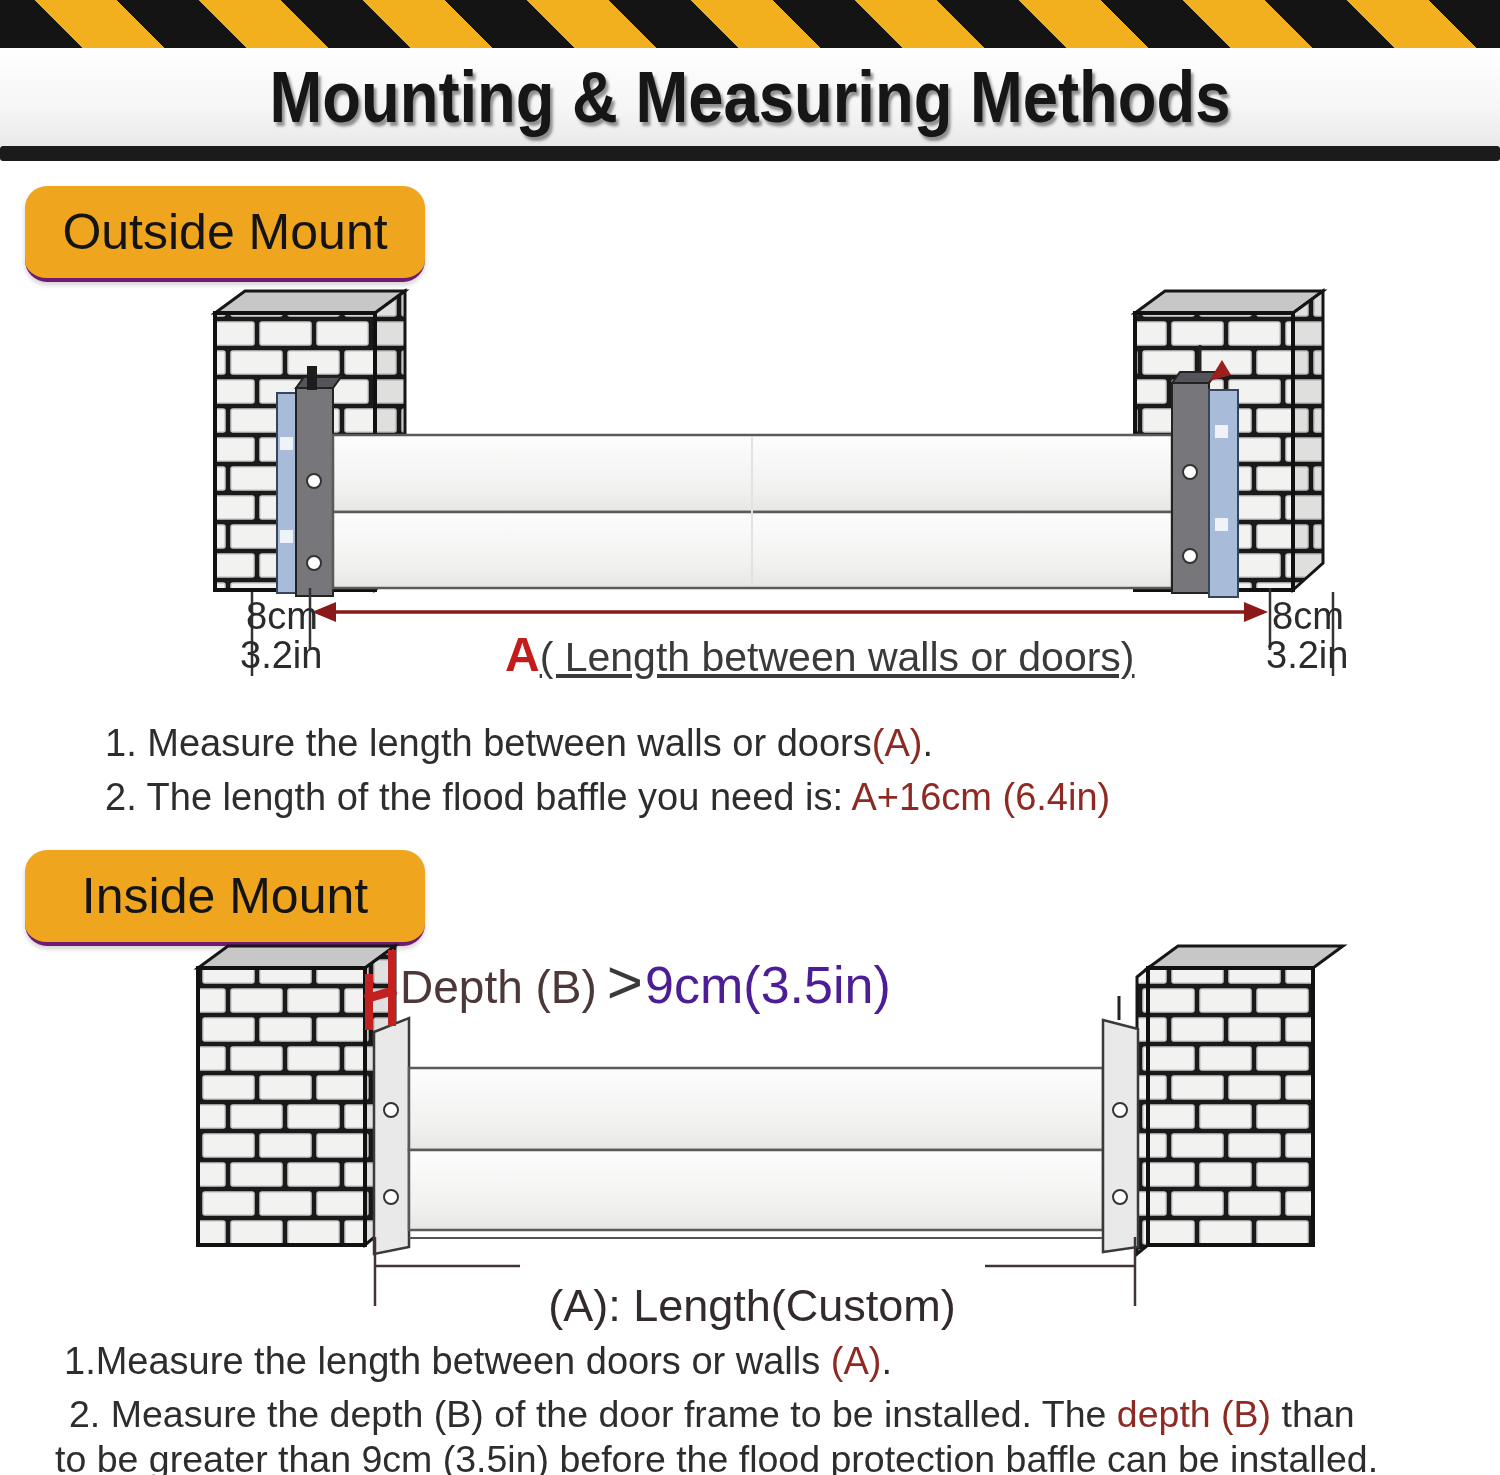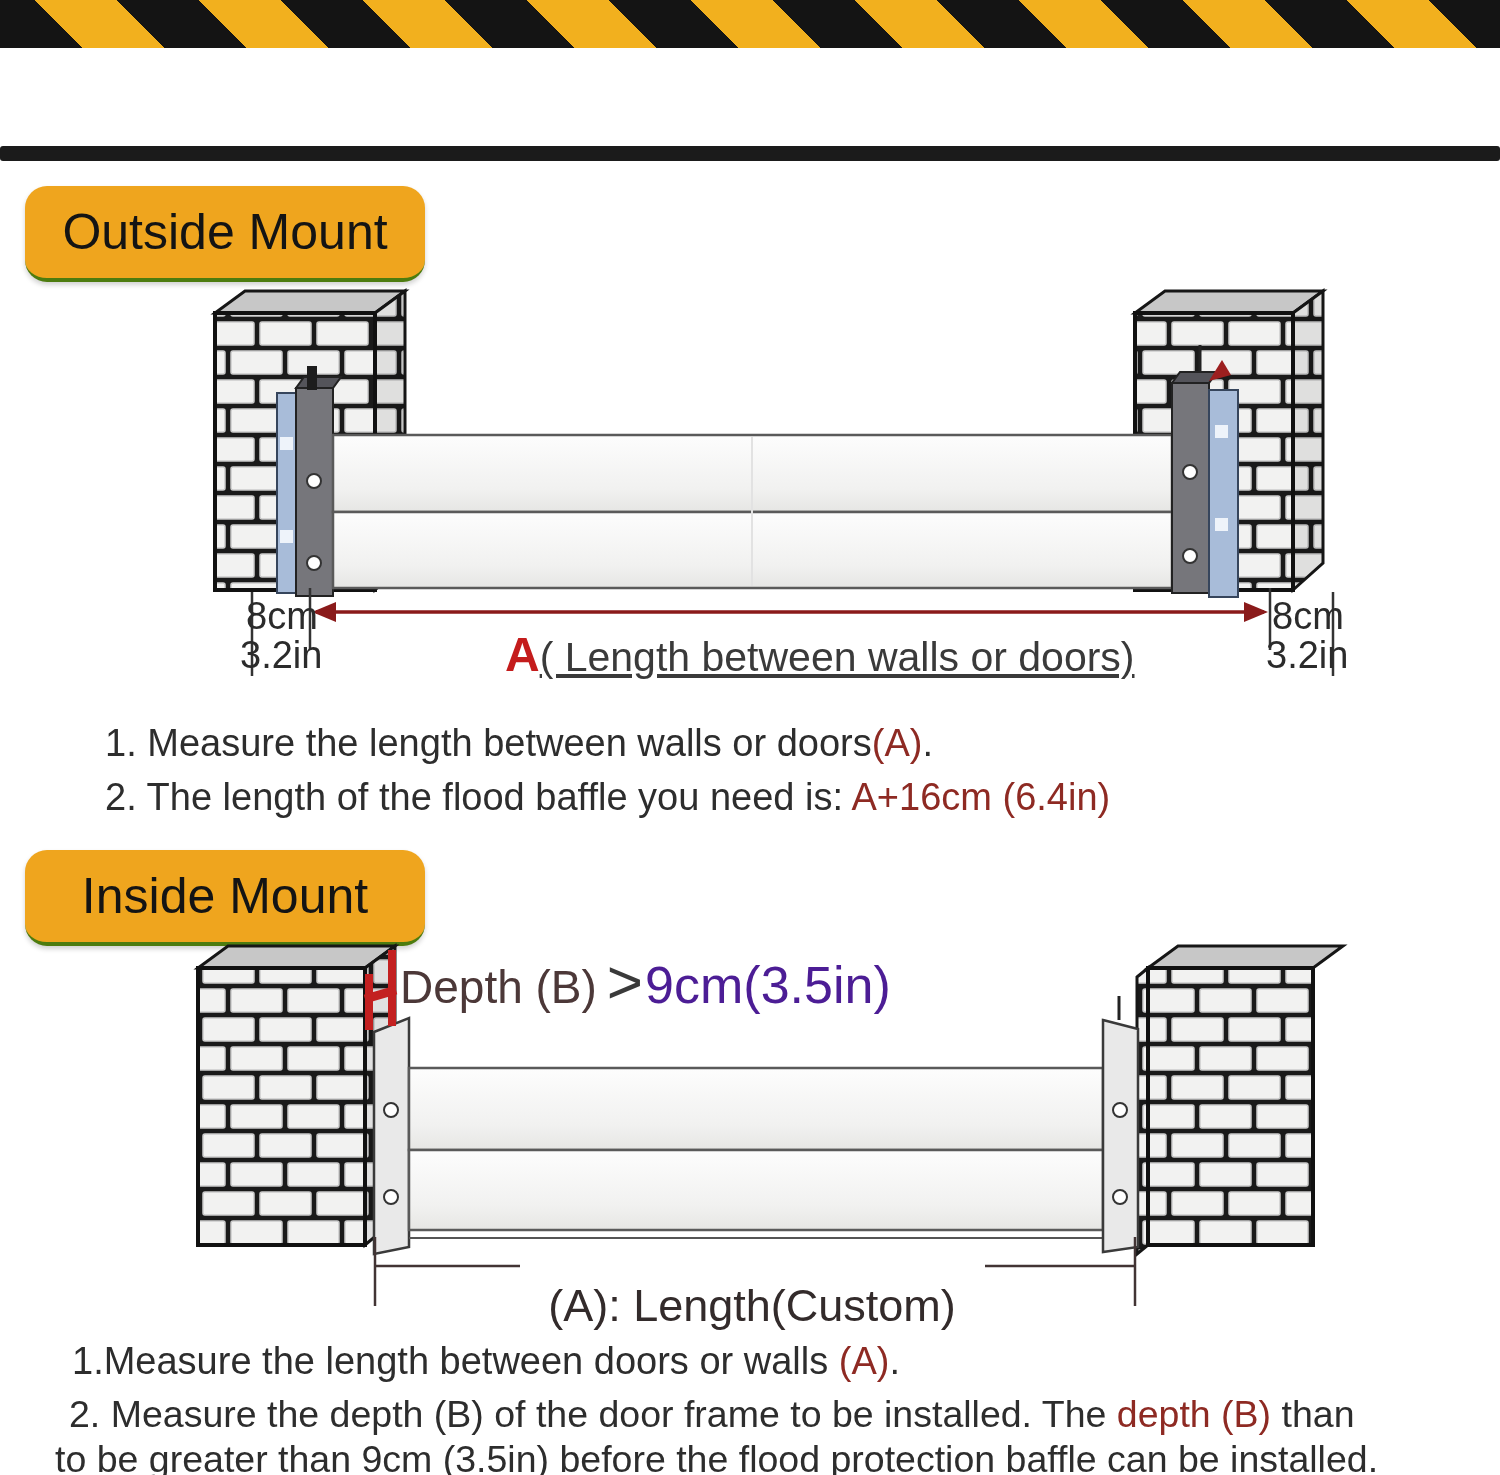--- a/index.html
+++ b/index.html
@@ -20,21 +20,21 @@
   .page-title{
     font-size:72px;font-weight:bold;color:#161616;white-space:nowrap;
     transform:scaleX(0.88);letter-spacing:0px;
     text-shadow:3px 4px 3px rgba(110,110,110,0.75);
   }
   .blackbar{position:absolute;top:146px;left:0;width:1500px;height:15px;background:#1b1b1b;border-radius:3px;}
   
   .badge{
     position:absolute;left:25px;width:400px;height:92px;background:#efa51e;
     border-radius:22px;display:flex;align-items:center;justify-content:center;
-    font-size:50px;color:#141414;border-bottom:4px solid #4d7c0f;
+    font-size:50px;color:#141414;border-bottom:4px solid #701a75;
     box-shadow:0 3px 5px rgba(0,0,0,0.18);
   }
   #badge-outside{top:186px;}
   #badge-inside{top:837px;margin-top:13px;}
   
   #diagram-svg{position:absolute;top:280px;left:0;width:1500px;height:1035px;z-index:1;}
   
   .overlay{position:absolute;z-index:2;}
   .dimtext{font-size:38px;color:#2b2b2b;text-align:center;line-height:1.0;}
   .dim-caption{white-space:nowrap;}
@@ -48,20 +48,23 @@
   .depth-v{font-size:52px;color:#4c1d95;}
   .inside-caption{width:450px;text-align:center;font-size:45px;color:#332b2b;white-space:nowrap;}
   .bottom-steps{font-size:37.5px;color:#2d2d2d;width:1460px;line-height:45px;text-indent:14px;white-space:normal;}
 </style>
 </head>
 <body>
 
 <div class="stage">
 
   <div class="hazard"></div>
+  <div class="titleband">
+    <div class="page-title">Mounting &amp; Measuring Methods</div>
+  </div>
   <div class="blackbar"></div>
 
   <div class="badge" id="badge-outside">
     <span>Outside Mount</span>
   </div>
   <div class="badge" id="badge-inside">
     <span>Inside Mount</span>
   </div>
 
   <svg id="diagram-svg" viewBox="0 280 1500 1035">
@@ -206,21 +209,21 @@
   </div>
 
   <div class="overlay depth-caption" style="left:400px;top:946px;">
     <span class="depth-l">Depth (B)</span>
     <span class="depth-gt">&gt;</span>
     <span class="depth-v">9cm(3.5in)</span>
   </div>
 
   <div class="overlay inside-caption" style="left:527px;top:1243px;margin-top:37px;">(A): Length(Custom)</div>
 
-  <div class="overlay step" style="left:72px;top:1340px;">
+  <div class="overlay step" style="left:64px;top:1340px;">
     <span>1.Measure the length between doors or walls </span><span class="accent">(A)</span><span>.</span>
   </div>
   <div class="overlay bottom-steps" style="left:55px;top:1392px;">
     <span>2. Measure the depth (B) of the door frame to be installed. The </span><span class="accent">depth (B)</span><span> than</span><br>
     <span>to be greater than 9cm (3.5in) before the flood protection baffle can be installed.</span>
   </div>
 
 </div>
 
 </body></html>

